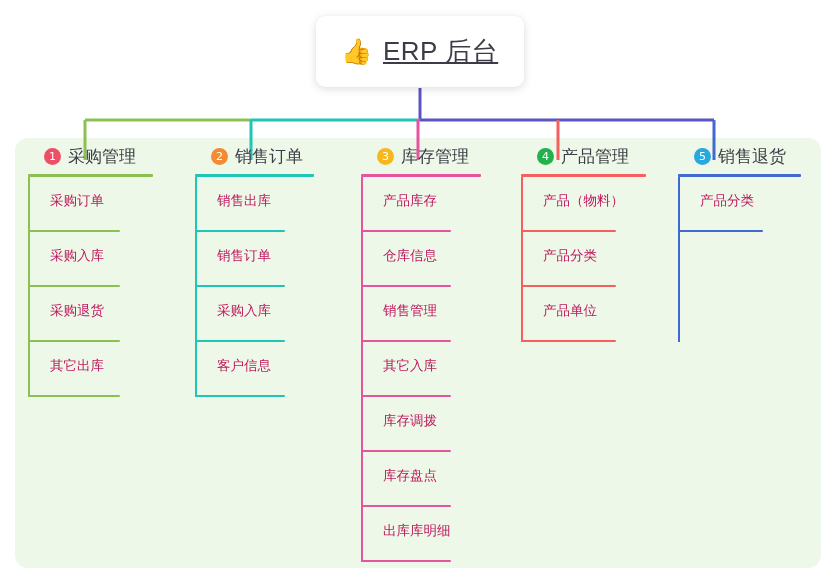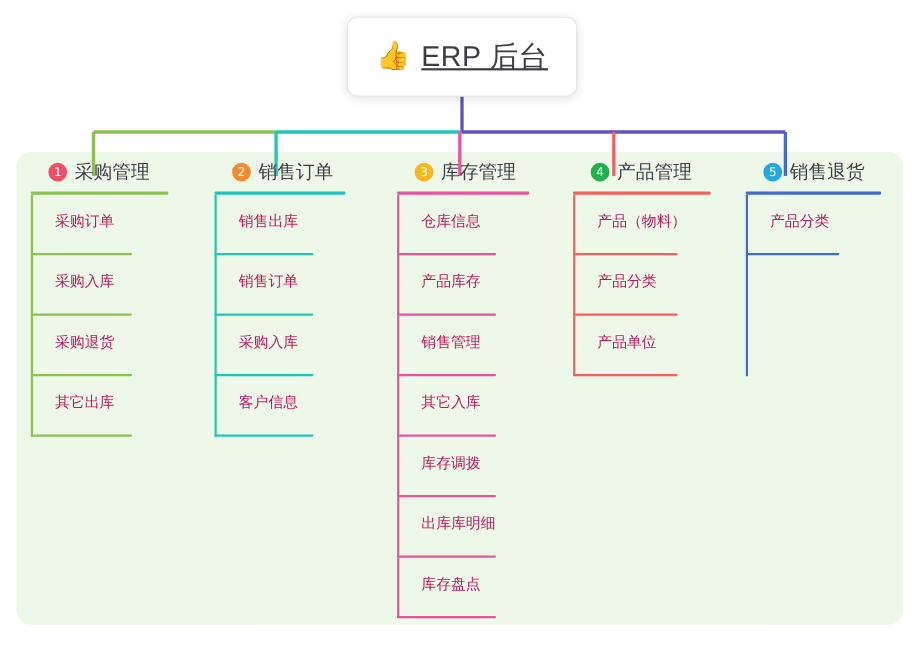--- a/index.html
+++ b/index.html
@@ -227,45 +227,45 @@
       </div>
       <div class="column" style="left: 355px;">
         <div class="col-header">
           <span class="badge" style="background: rgb(245, 184, 32);">3</span>
           <span class="col-title">库存管理</span>
         </div>
         <div class="col-rule" style="width: 120px; background: rgb(232, 83, 159);"></div>
         <div class="items">
           <div class="spine" style="background: rgb(232, 83, 159); height: 385px;"></div>
           <div class="item">
+            <div class="item-label">产品库存</div>
+            <div class="item-rule" style="width: 90px; background: rgb(232, 83, 159);"></div>
+          </div>
+          <div class="item">
             <div class="item-label">仓库信息</div>
             <div class="item-rule" style="width: 90px; background: rgb(232, 83, 159);"></div>
           </div>
           <div class="item">
-            <div class="item-label">产品库存</div>
-            <div class="item-rule" style="width: 90px; background: rgb(232, 83, 159);"></div>
-          </div>
-          <div class="item">
             <div class="item-label">销售管理</div>
             <div class="item-rule" style="width: 90px; background: rgb(232, 83, 159);"></div>
           </div>
           <div class="item">
             <div class="item-label">其它入库</div>
             <div class="item-rule" style="width: 90px; background: rgb(232, 83, 159);"></div>
           </div>
           <div class="item">
             <div class="item-label">库存调拨</div>
             <div class="item-rule" style="width: 90px; background: rgb(232, 83, 159);"></div>
           </div>
           <div class="item">
+            <div class="item-label">库存盘点</div>
+            <div class="item-rule" style="width: 90px; background: rgb(232, 83, 159);"></div>
+          </div>
+          <div class="item">
             <div class="item-label">出库库明细</div>
-            <div class="item-rule" style="width: 90px; background: rgb(232, 83, 159);"></div>
-          </div>
-          <div class="item">
-            <div class="item-label">库存盘点</div>
             <div class="item-rule" style="width: 90px; background: rgb(232, 83, 159);"></div>
           </div>
         </div>
       </div>
       <div class="column" style="left: 515px;">
         <div class="col-header">
           <span class="badge" style="background: rgb(35, 177, 77);">4</span>
           <span class="col-title">产品管理</span>
         </div>
         <div class="col-rule" style="width: 125px; background: rgb(244, 96, 94);"></div>

